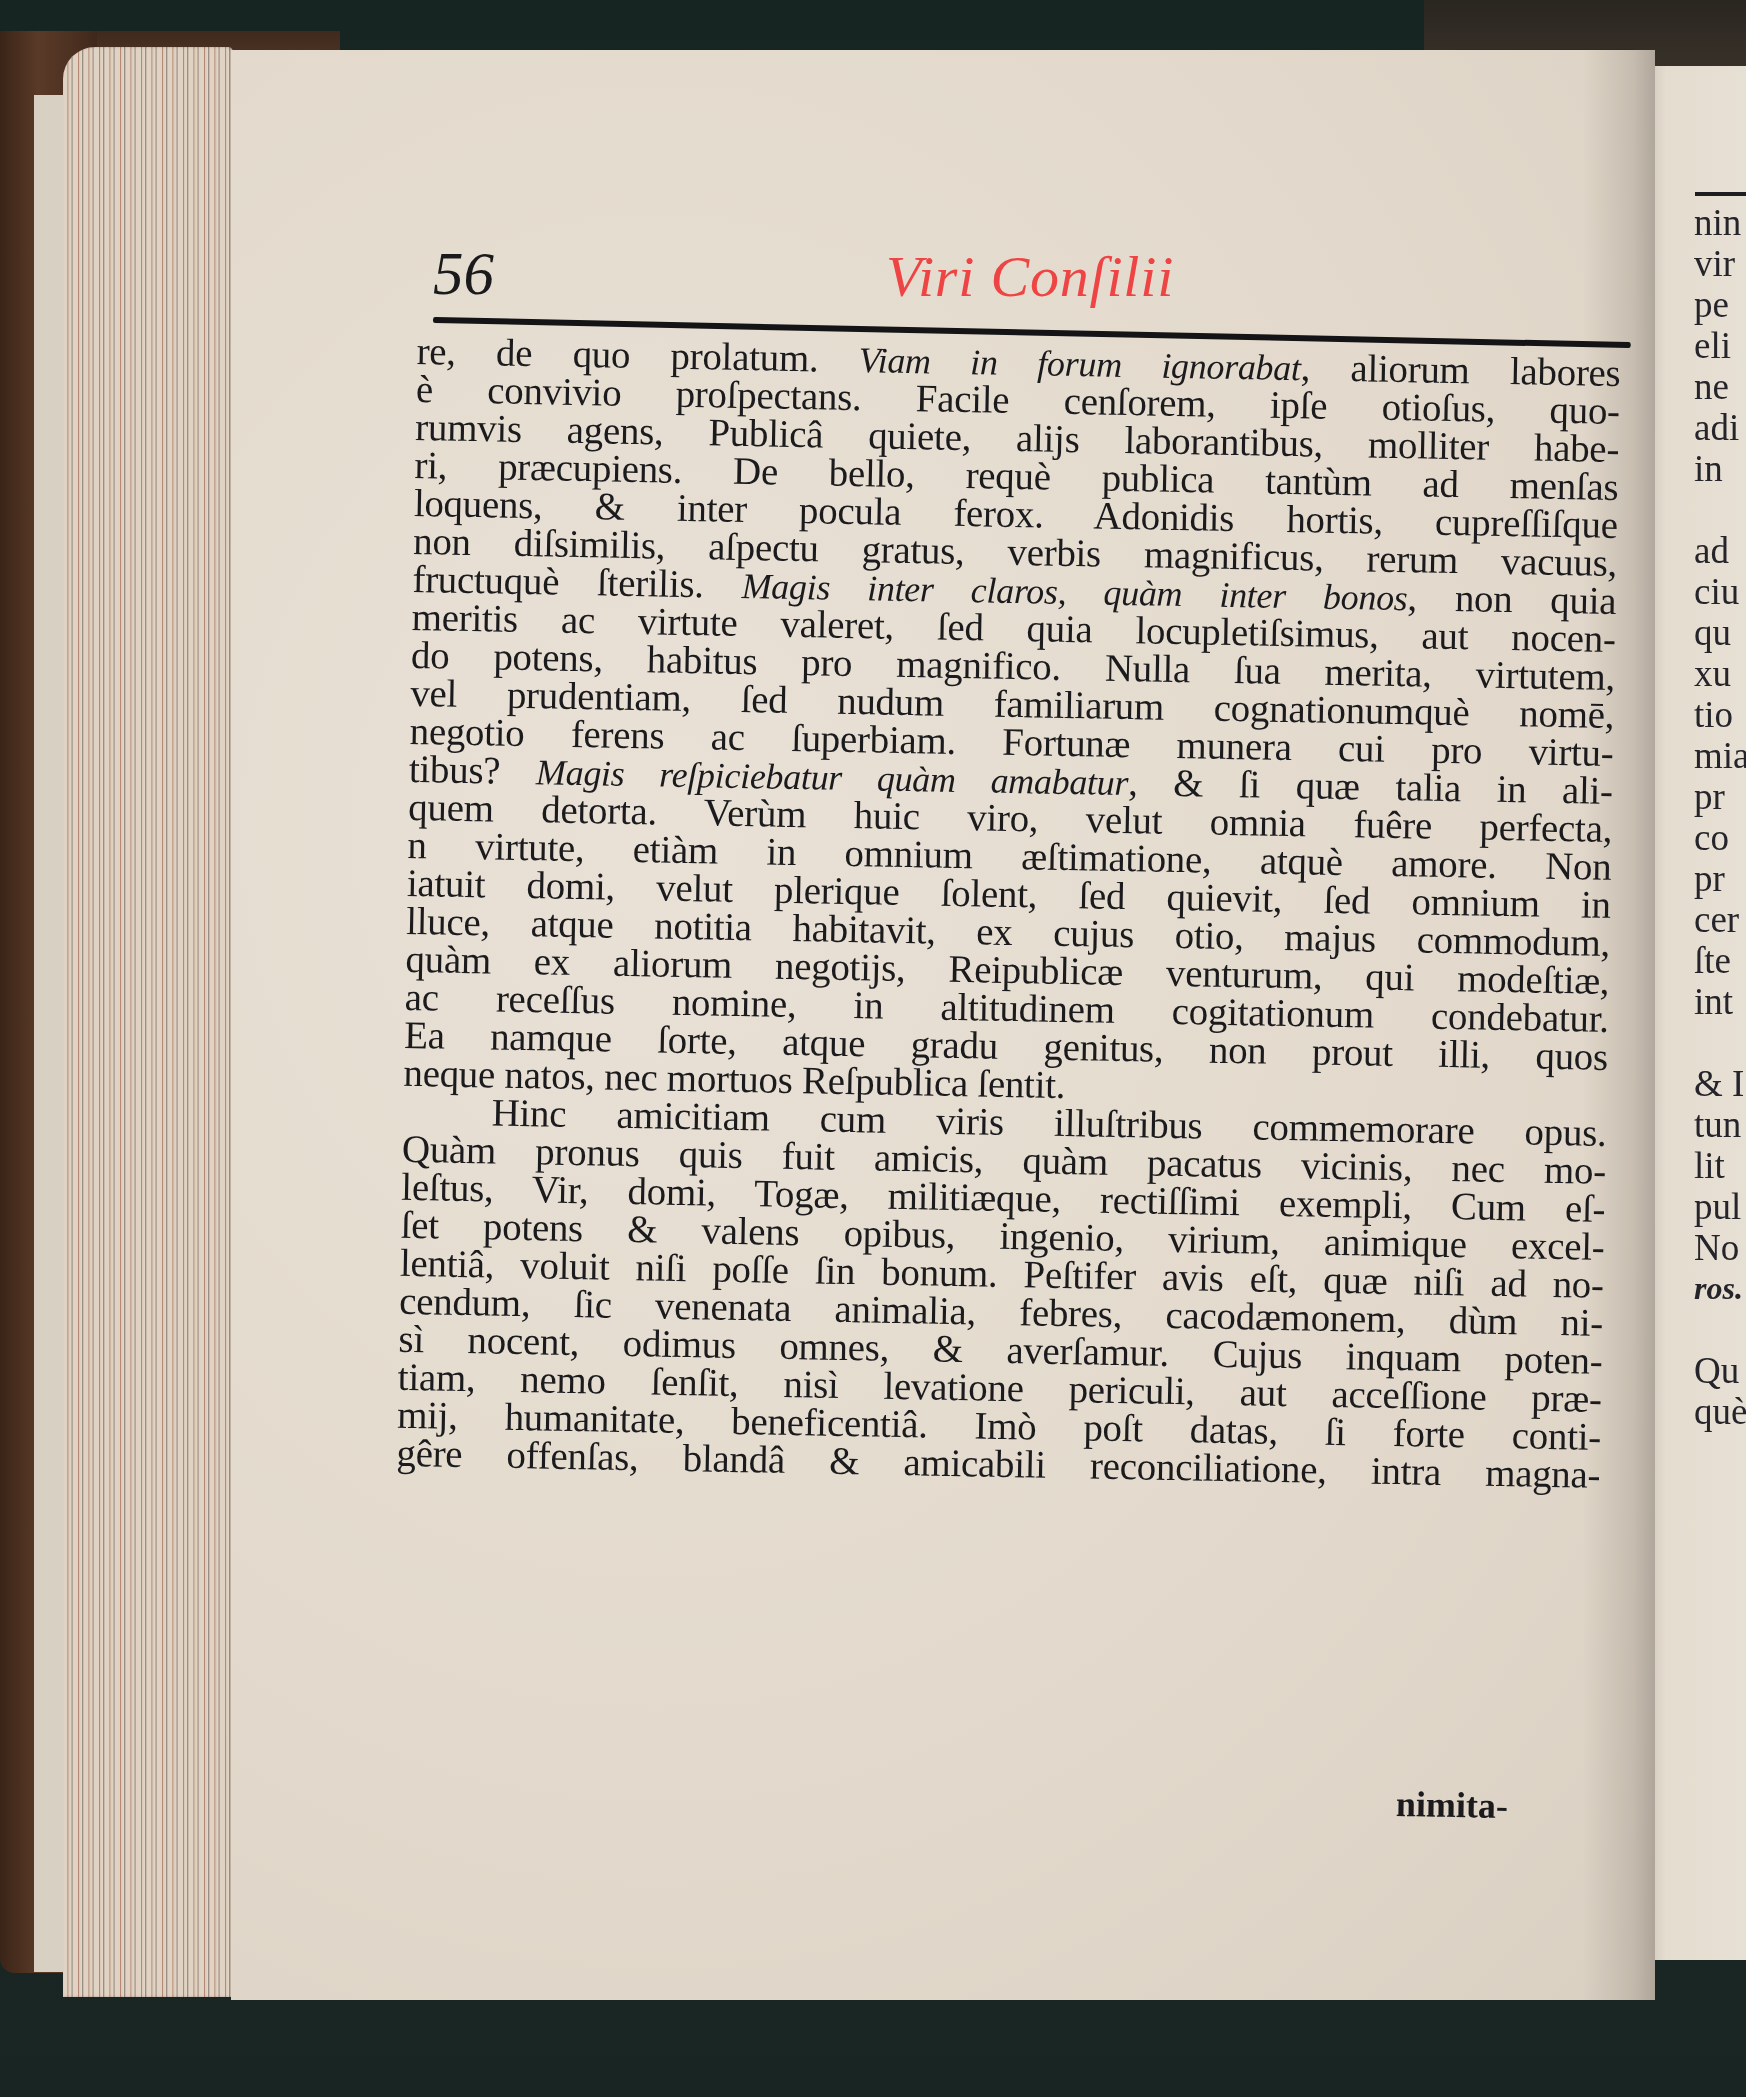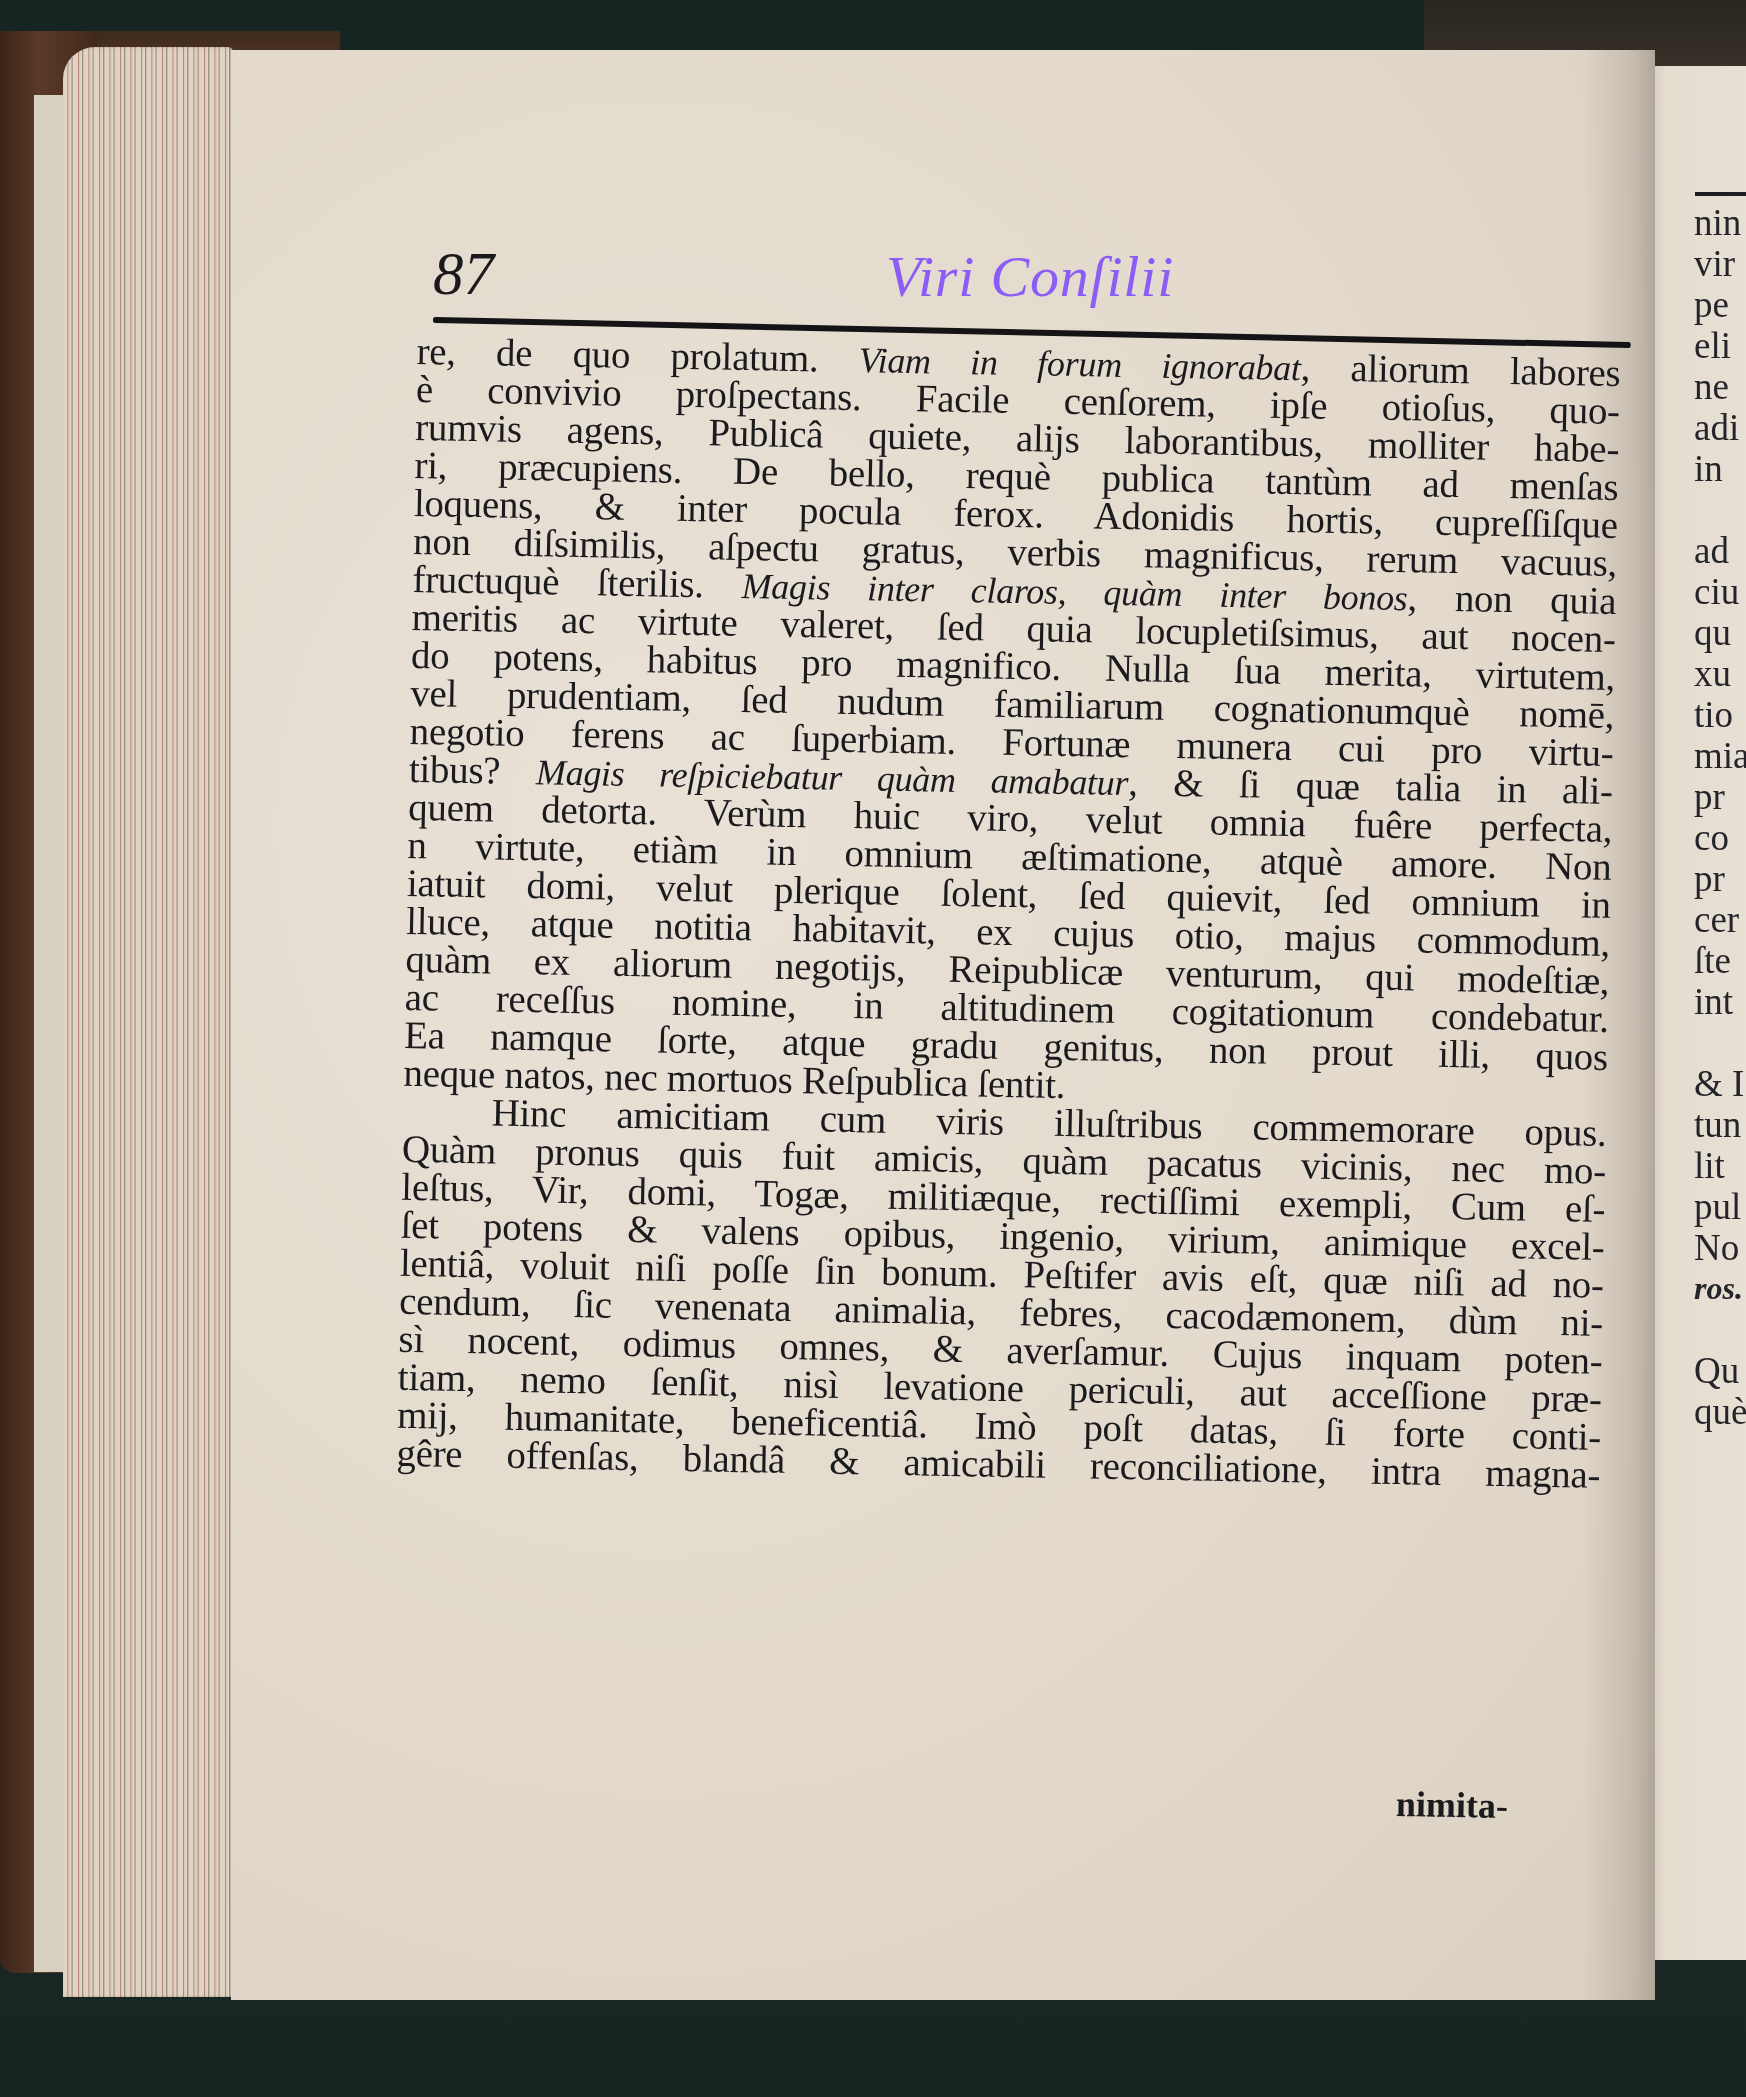--- a/index.html
+++ b/index.html
@@ -97,21 +97,21 @@
       font-size: 61px;
       color: #1a1a1c;
       font-style: italic;
       line-height: 1;
     }
     .head-title {
       position: absolute;
       left: 453px; top: 4.9px;
       font-size: 58px;
       font-style: italic;
-      color: #8b5cf6;
+      color: #ef4444;
       line-height: 1;
       letter-spacing: 0.8px;
     }
     .head-rule {
       position: absolute;
       left: 433px; top: 317px;
       width: 1198px; height: 5.7px;
       background: #141416;
       transform-origin: left center;
       transform: rotate(1.2deg);
@@ -173,21 +173,21 @@
 <div class="cover-top"></div>
 <div class="cover"></div>
 <div class="cover-inner-edge"></div>
 <div class="page-edges"></div>
 <div class="page-right"></div>
 <div class="fold-curve"></div>
 
 <div class="page"></div>
 
 <div class="running-head">
-  <span class="page-number">87</span>
+  <span class="page-number">56</span>
   <span class="head-title">Viri Conſilii</span>
 </div>
 <div class="head-rule"></div>
 
 <div class="text-block" id="text-block">
     <span class="line"><span>re, de quo prolatum. </span><span class="it">Viam in forum ignorabat</span><span>, aliorum labores</span></span>
     <span class="line"><span>è convivio proſpectans. Facile cenſorem, ipſe otioſus, quo-</span></span>
     <span class="line"><span>rumvis agens, Publicâ quiete, alijs laborantibus, molliter habe-</span></span>
     <span class="line"><span>ri, præcupiens. De bello, requè publica tantùm ad menſas</span></span>
     <span class="line"><span>loquens, &amp; inter pocula ferox. Adonidis hortis, cupreſſiſque</span></span>

